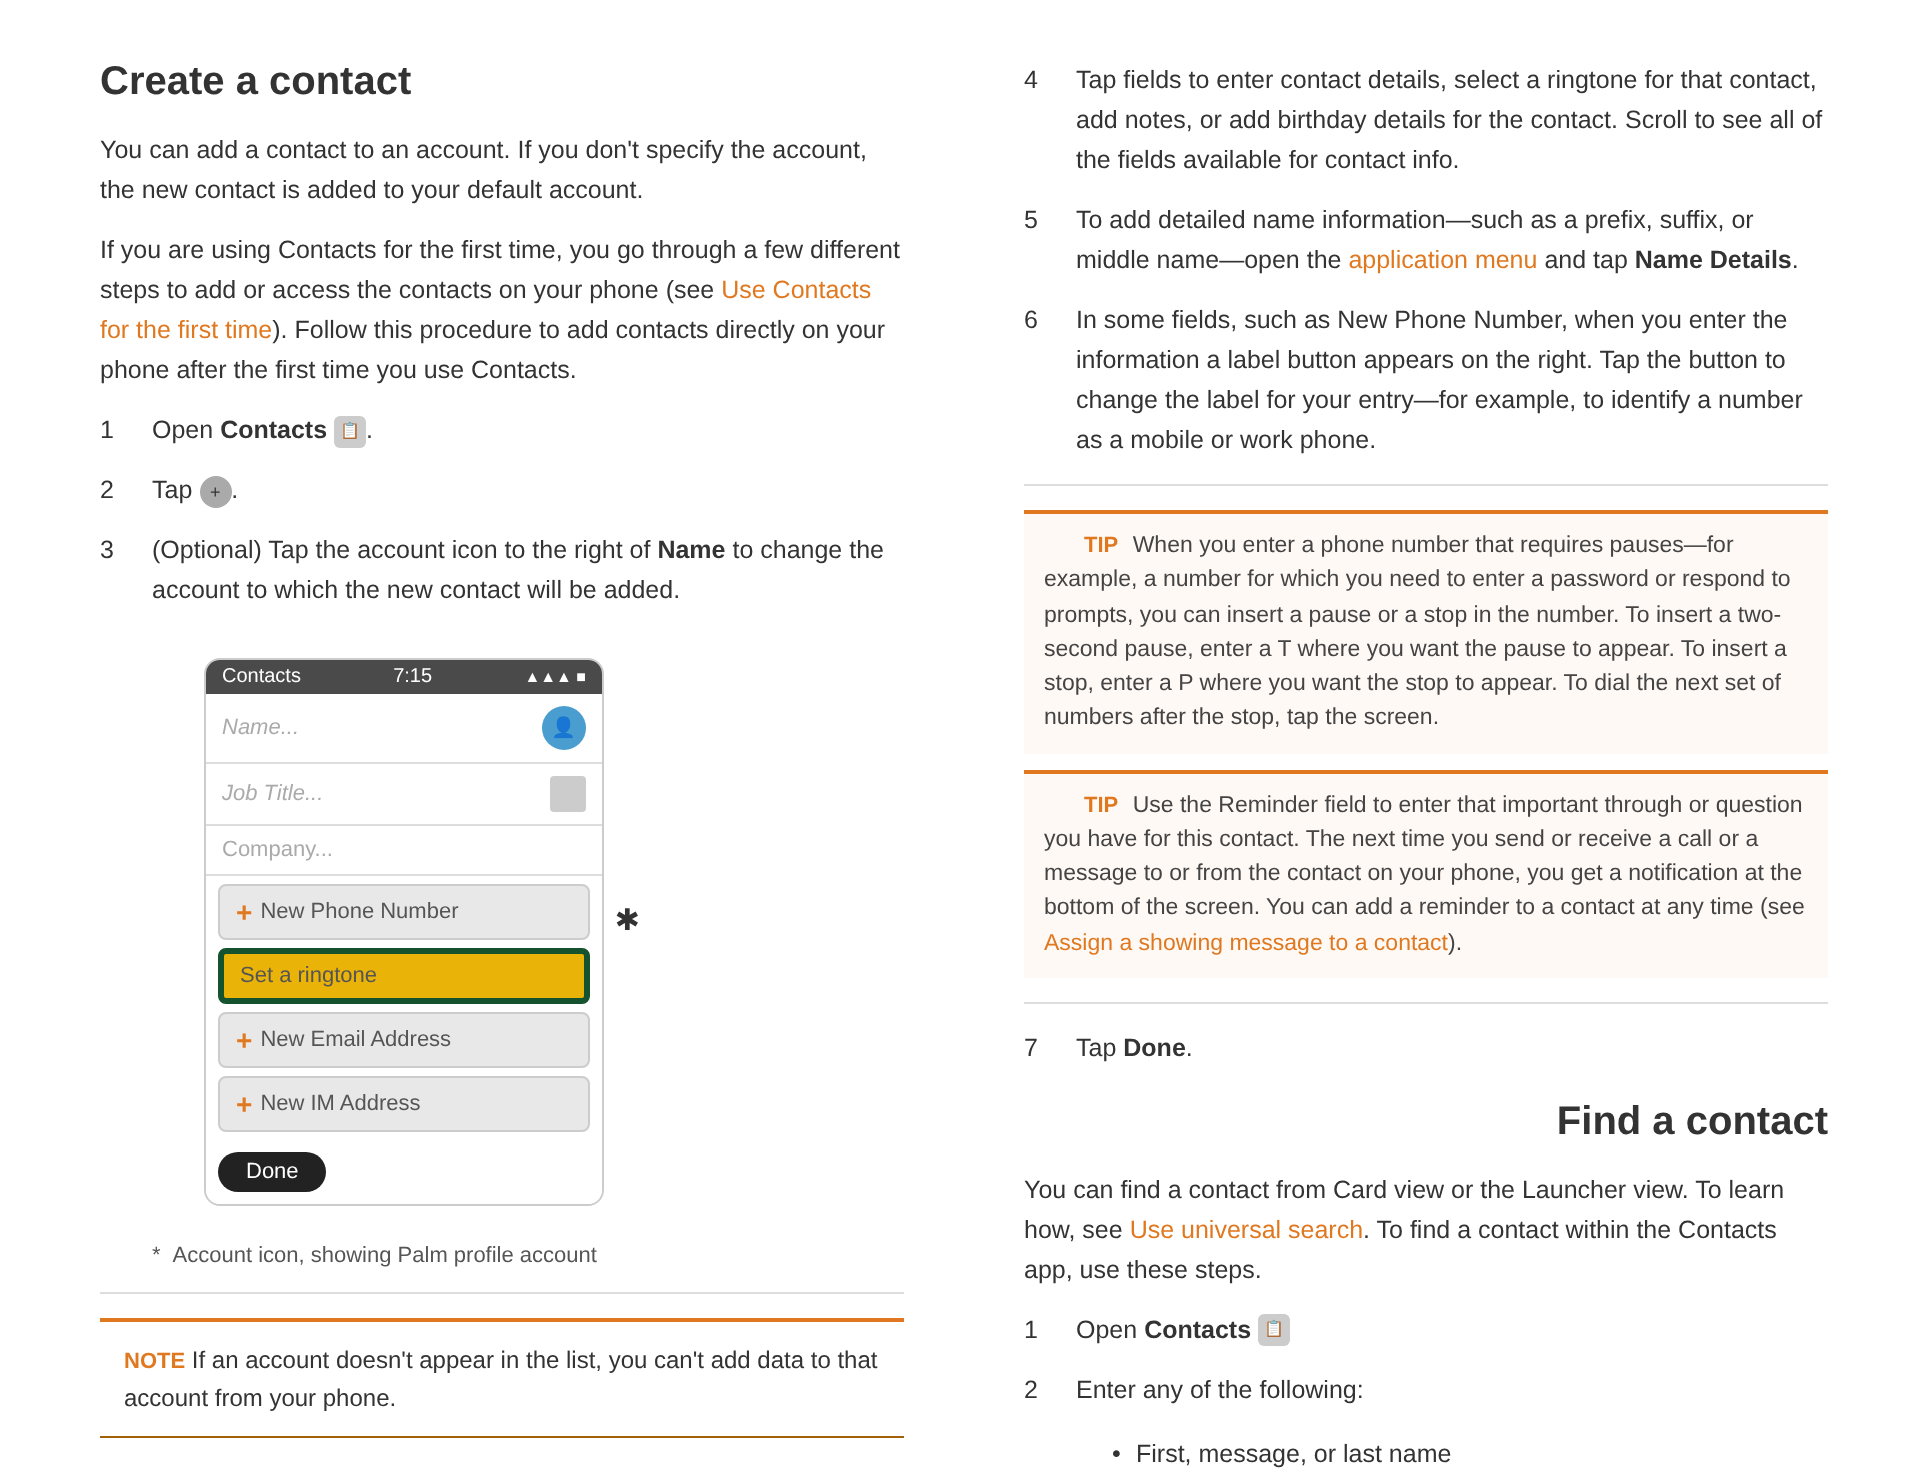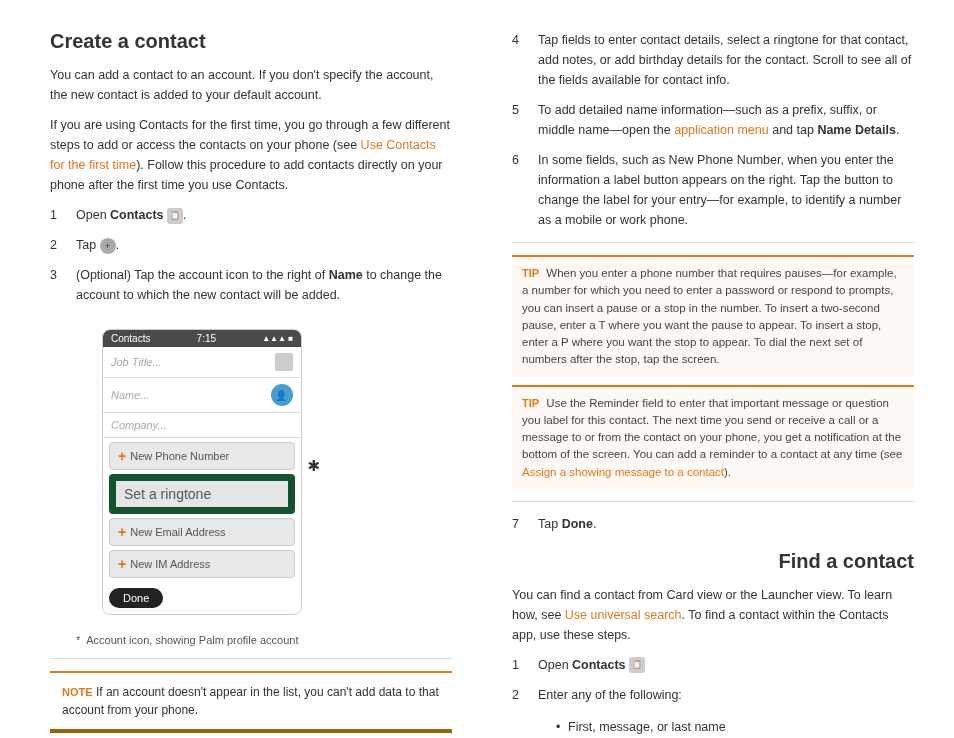--- a/index.html
+++ b/index.html
@@ -121,47 +121,47 @@
       display: flex;
       align-items: center;
       gap: 4px;
     }
     .phone-btn .plus {
       color: #e07820;
       font-size: 14px;
       font-weight: bold;
     }
     .phone-btn-solid {
-      background: #e5e5e5;
-      border: 7px solid #14532d;
+      background: #eab308;
+      border: 3px solid #14532d;
       border-radius: 4px;
       margin: 4px 6px;
       padding: 5px 8px;
-      font-size: 14px;
+      font-size: 11px;
       color: #555;
     }
     .phone-done-btn {
       background: #222;
       color: #fff;
       border-radius: 16px;
       padding: 4px 14px;
       margin: 6px;
       display: inline-block;
       font-size: 11px;
     }
     .asterisk-note {
       display: flex;
       font-size: 11px;
       color: #555;
       margin: 4px 0 4px 26px;
       gap: 6px;
     }
     .note-box {
       border-top: 2px solid #e07820;
-      border-bottom: 4px solid #a16207;
+      border-bottom: 1px solid #a16207;
       padding: 10px 12px;
       margin: 10px 0;
       font-size: 12px;
       line-height: 1.5;
       color: #333;
     }
     .note-box .note-label {
       font-weight: bold;
       color: #e07820;
       text-transform: uppercase;
@@ -174,20 +174,21 @@
       font-size: 11.5px;
       line-height: 1.5;
       color: #444;
       background: #fff9f5;
     }
     .tip-box .tip-label {
       font-weight: bold;
       color: #e07820;
       font-size: 11px;
       margin-right: 4px;
+      margin-left: 20px;
     }
     .divider {
       border: none;
       border-top: 1px solid #ddd;
       margin: 12px 0;
     }
     .bullet-list {
       list-style: none;
       padding-left: 0;
       margin: 6px 0;
@@ -244,29 +245,29 @@
       
       <div style="position:relative; display:inline-block; margin-left:26px;">
         <div class="phone-mockup">
           <div class="phone-header">
             <span class="contacts-label">Contacts</span>
             <span class="time">7:15</span>
             <span class="signal">▲▲▲ ■</span>
           </div>
           <div class="phone-body">
             <div class="phone-field">
+              <span style="color:#aaa; font-style:italic;">Name...</span>
+              <span style="width:22px; height:22px; background:#4a9ecf; border-radius:50%; display:inline-flex; align-items:center; justify-content:center; color:white; font-size:10px;">👤</span>
+            </div>
+            <div class="phone-field">
               <span style="color:#aaa; font-style:italic;">Job Title...</span>
               <span style="width:18px; height:18px; background:#ccc; border-radius:2px; display:inline-block;"></span>
             </div>
             <div class="phone-field">
-              <span style="color:#aaa; font-style:italic;">Name...</span>
-              <span style="width:22px; height:22px; background:#4a9ecf; border-radius:50%; display:inline-flex; align-items:center; justify-content:center; color:white; font-size:10px;">👤</span>
-            </div>
-            <div class="phone-field">
-              <span style="color:#aaa; font-style:italic;">Company...</span>
+              <span style="color:#aaa; ">Company...</span>
             </div>
             <div class="phone-btn">
               <span class="plus">+</span>
               <span>New Phone Number</span>
             </div>
             <div class="phone-btn-solid">
               <span>Set a ringtone</span>
             </div>
             <div class="phone-btn">
               <span class="plus">+</span>
@@ -317,21 +318,21 @@
 
       <hr class="divider">
 
       <div class="tip-box">
         <span class="tip-label">TIP</span>
         <span>When you enter a phone number that requires pauses—for example, a number for which you need to enter a password or respond to prompts, you can insert a pause or a stop in the number. To insert a two-second pause, enter a T where you want the pause to appear. To insert a stop, enter a P where you want the stop to appear. To dial the next set of numbers after the stop, tap the screen.</span>
       </div>
 
       <div class="tip-box" style="margin-top:8px;">
         <span class="tip-label">TIP</span>
-        <span>Use the Reminder field to enter that important message or question you label for this contact. The next time you send or receive a call or a message to or from the contact on your phone, you get a notification at the bottom of the screen. You can add a reminder to a contact at any time (see </span><a href="#">Assign a showing message to a contact</a><span>).</span>
+        <span>Use the Reminder field to enter that important through or question you have for this contact. The next time you send or receive a call or a message to or from the contact on your phone, you get a notification at the bottom of the screen. You can add a reminder to a contact at any time (see </span><a href="#">Assign a showing message to a contact</a><span>).</span>
       </div>
 
       <hr class="divider">
 
       <ol class="step-list">
         <li>
           <span class="step-num">7</span>
           <span class="step-content">
             Tap <b>Done</b><span>.</span>
           </span>

